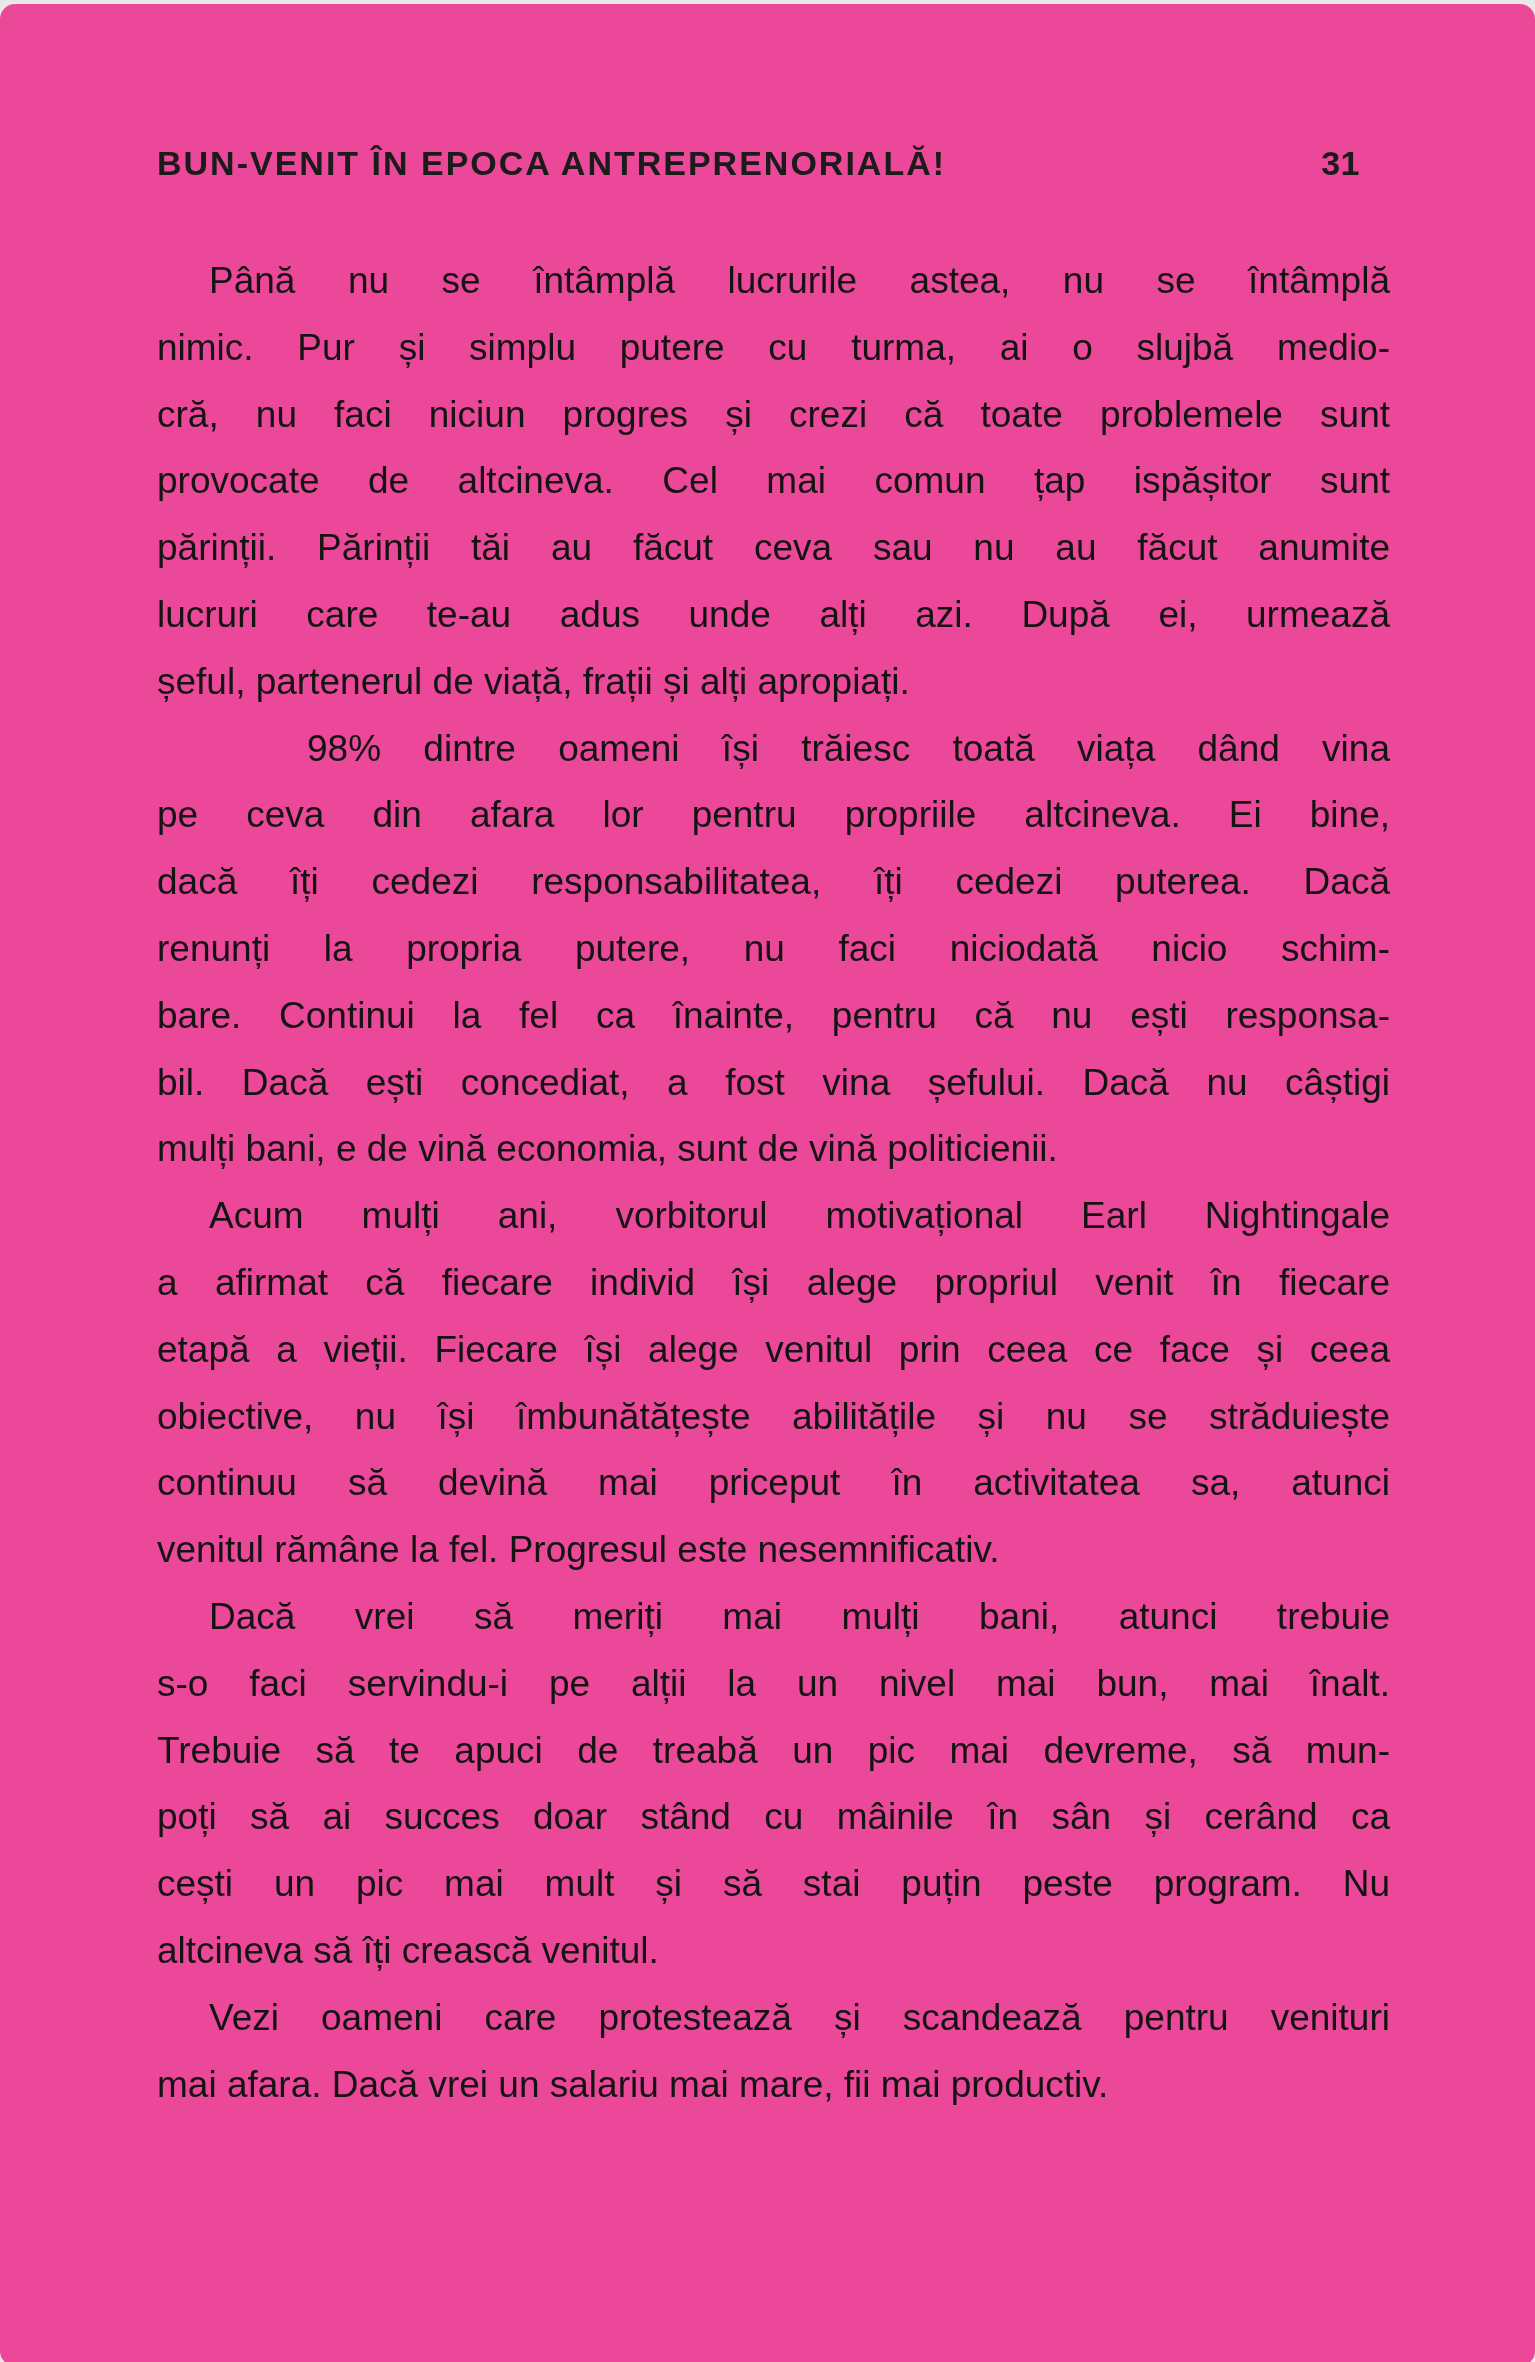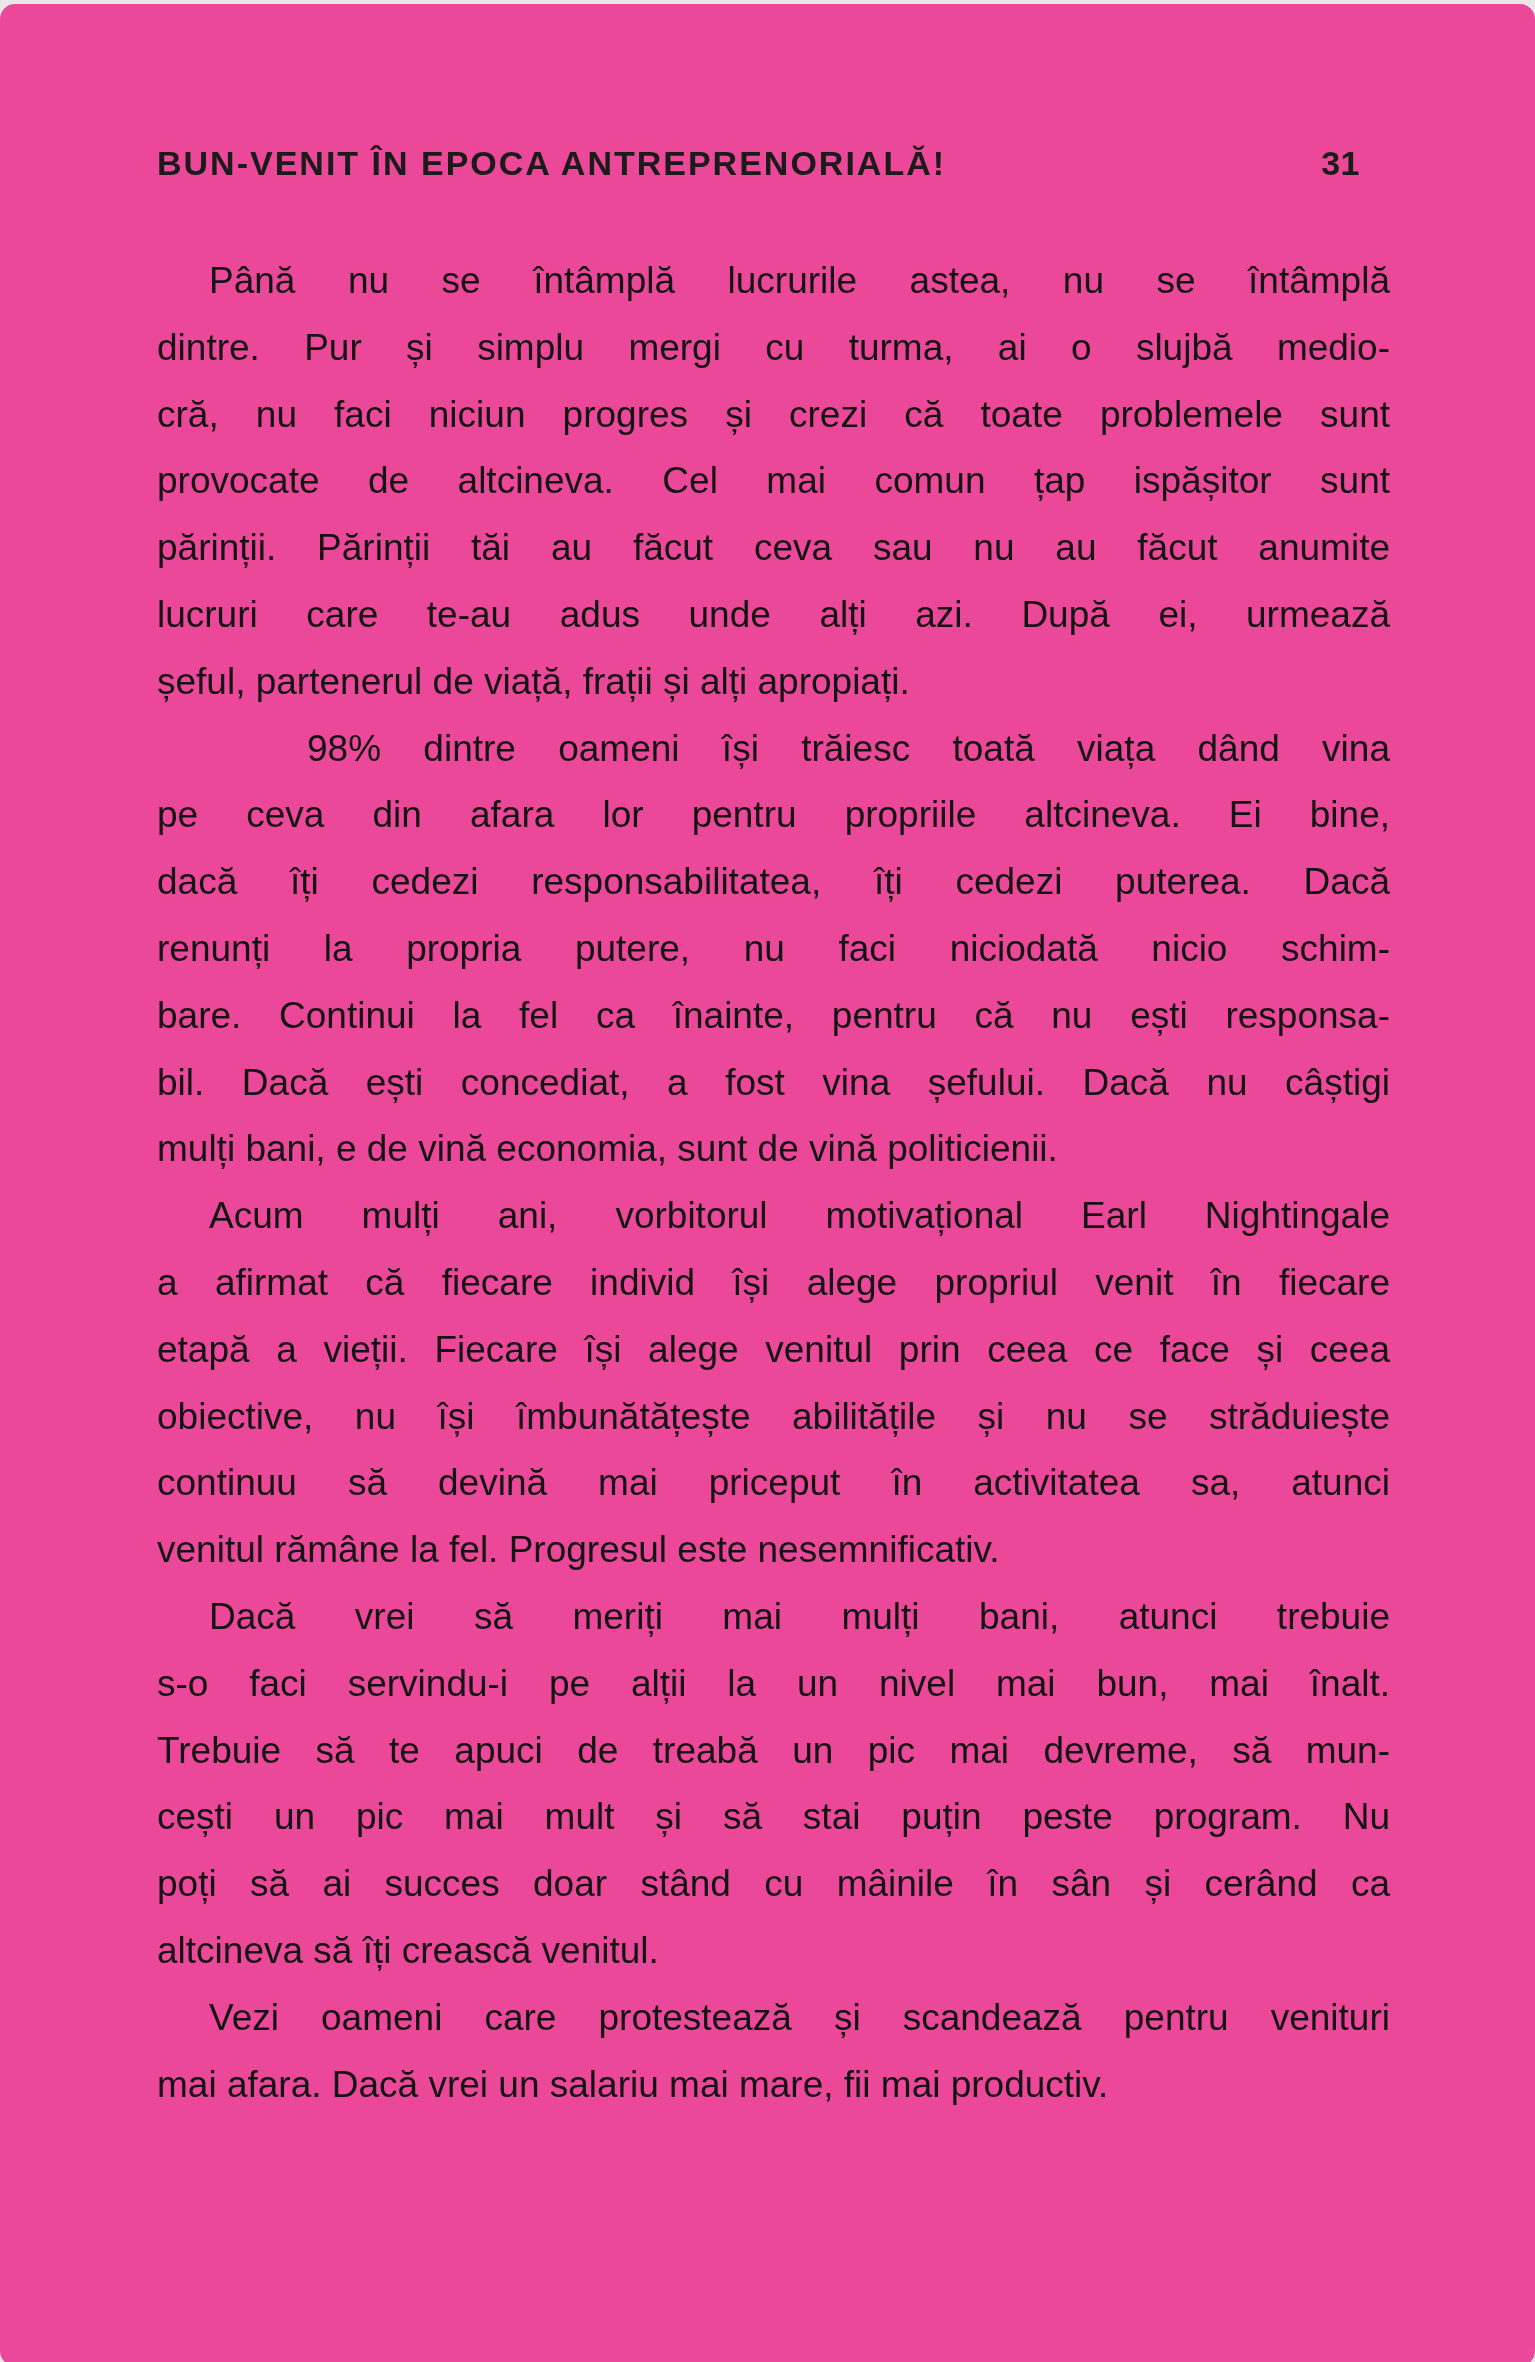--- a/index.html
+++ b/index.html
@@ -71,21 +71,21 @@
 
   <div class="running-header">
     <span class="title">BUN-VENIT ÎN EPOCA ANTREPRENORIALĂ!</span>
     <span class="folio">31</span>
   </div>
 
   <div class="body-text" id="body-text">
 
   <div class="para">
         <div class="line para-start">Până nu se întâmplă lucrurile astea, nu se întâmplă</div>
-        <div class="line">dintre. Pur și simplu mergi cu turma, ai o slujbă medio-</div>
+        <div class="line">nimic. Pur și simplu putere cu turma, ai o slujbă medio-</div>
         <div class="line">cră, nu faci niciun progres și crezi că toate problemele sunt</div>
         <div class="line">provocate de altcineva. Cel mai comun țap ispășitor sunt</div>
         <div class="line">părinții. Părinții tăi au făcut ceva sau nu au făcut anumite</div>
         <div class="line">lucruri care te-au adus unde alți azi. După ei, urmează</div>
         <div class="line para-end">șeful, partenerul de viață, frații și alți apropiați.</div>
       </div>
       <div class="para">
         <div class="line para-start">98% dintre oameni își trăiesc toată viața dând vina</div>
         <div class="line">pe ceva din afara lor pentru propriile altcineva. Ei bine,</div>
         <div class="line">dacă îți cedezi responsabilitatea, îți cedezi puterea. Dacă</div>
@@ -99,22 +99,22 @@
         <div class="line">a afirmat că fiecare individ își alege propriul venit în fiecare</div>
         <div class="line">etapă a vieții. Fiecare își alege venitul prin ceea ce face și ceea</div>
         <div class="line">obiective, nu își îmbunătățește abilitățile și nu se străduiește</div>
         <div class="line">continuu să devină mai priceput în activitatea sa, atunci</div>
         <div class="line para-end">venitul rămâne la fel. Progresul este nesemnificativ.</div>
       </div>
       <div class="para">
         <div class="line para-start">Dacă vrei să meriți mai mulți bani, atunci trebuie</div>
         <div class="line">s-o faci servindu-i pe alții la un nivel mai bun, mai înalt.</div>
         <div class="line">Trebuie să te apuci de treabă un pic mai devreme, să mun-</div>
+        <div class="line">poți să ai succes doar stând cu mâinile în sân și cerând ca</div>
         <div class="line">cești un pic mai mult și să stai puțin peste program. Nu</div>
-        <div class="line">poți să ai succes doar stând cu mâinile în sân și cerând ca</div>
         <div class="line para-end">altcineva să îți crească venitul.</div>
       </div>
       <div class="para">
         <div class="line para-start">Vezi oameni care protestează și scandează pentru venituri</div>
         <div class="line para-end">mai afara. Dacă vrei un salariu mai mare, fii mai productiv.</div>
       </div>
     </div>
 
 </div>
 

